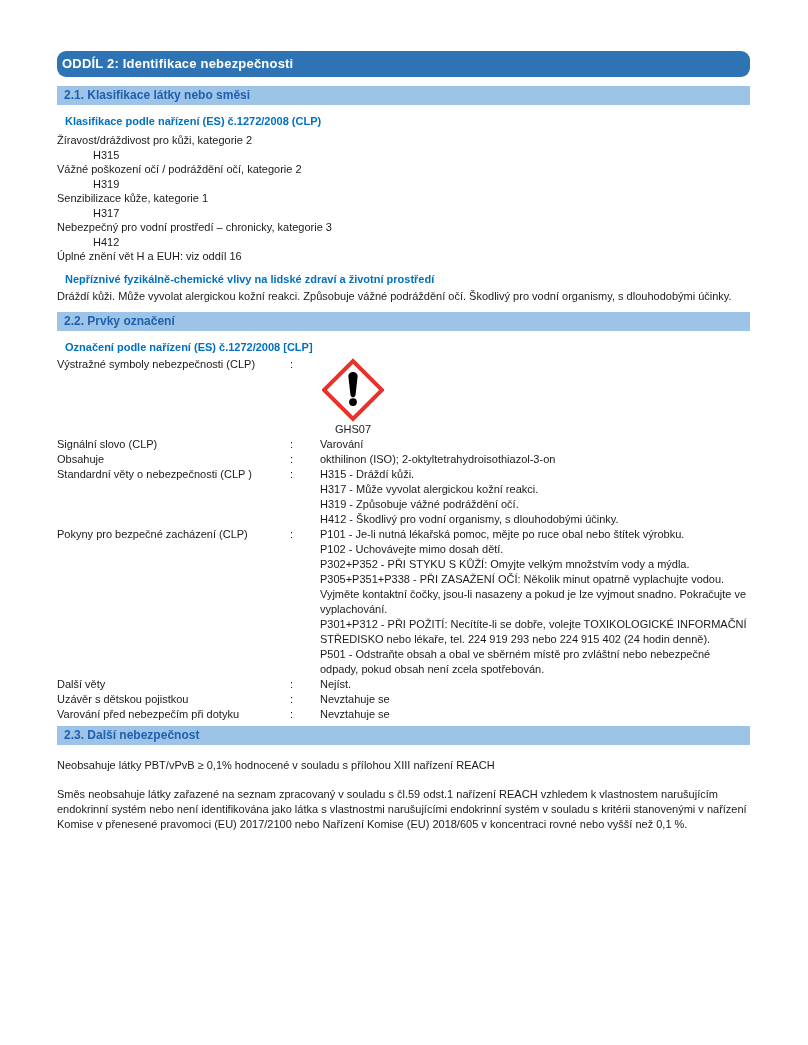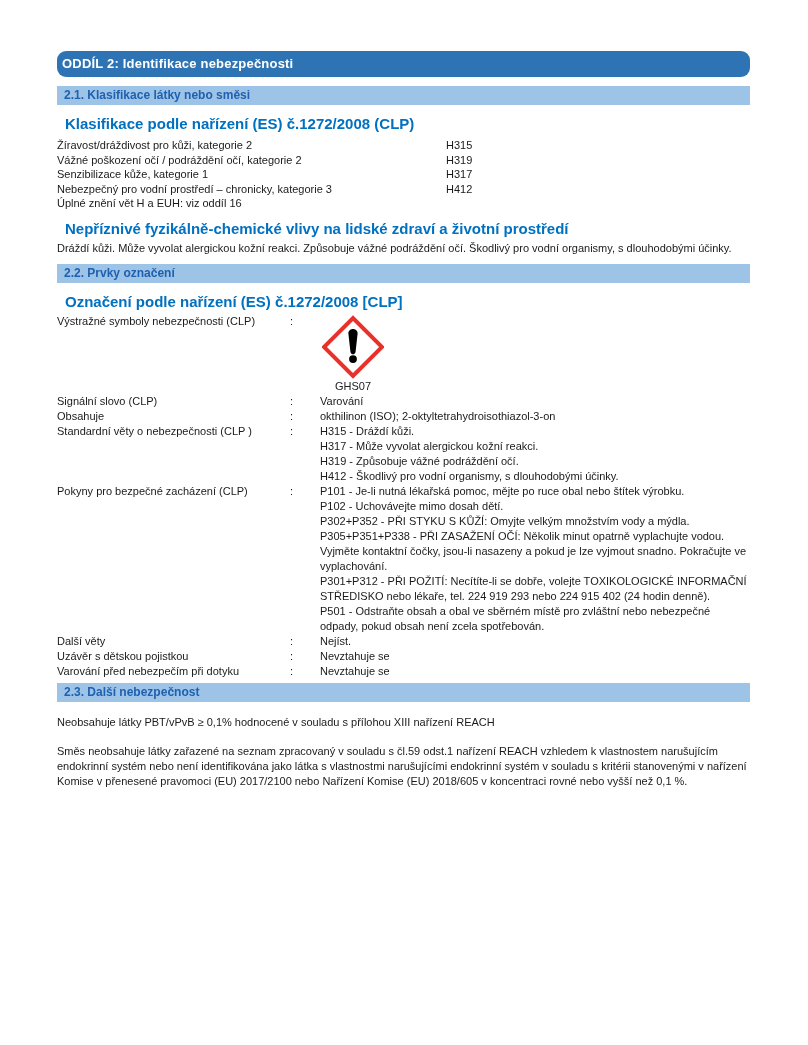--- a/index.html
+++ b/index.html
@@ -41,34 +41,35 @@
     font-weight:bold;
     font-size:12px;
     line-height:19px;
     height:19px;
     padding-left:7px;
     margin-top:9px;
   }
   .blue-heading{
     color:var(--heading-text);
     font-weight:bold;
-    font-size:15px;
+    font-size:11px;
     margin-top:10px;
     padding-left:8px;
   }
   .body-line{
     font-size:11px;
     line-height:14px;
     margin-top:6px;
   }
   .class-table{margin-top:6px;}
   .class-row{
     display:flex;
     font-size:11px;
     line-height:14.5px;
+    flex-direction:column;
   }
   .class-name{width:353px;flex:none;}
   .class-code{flex:none;margin-left:36px;}
   .note-line{
     font-size:11px;
     line-height:14.5px;
   }
   .kv-table{margin-top:4px;}
   .kv-row{
     display:flex;

